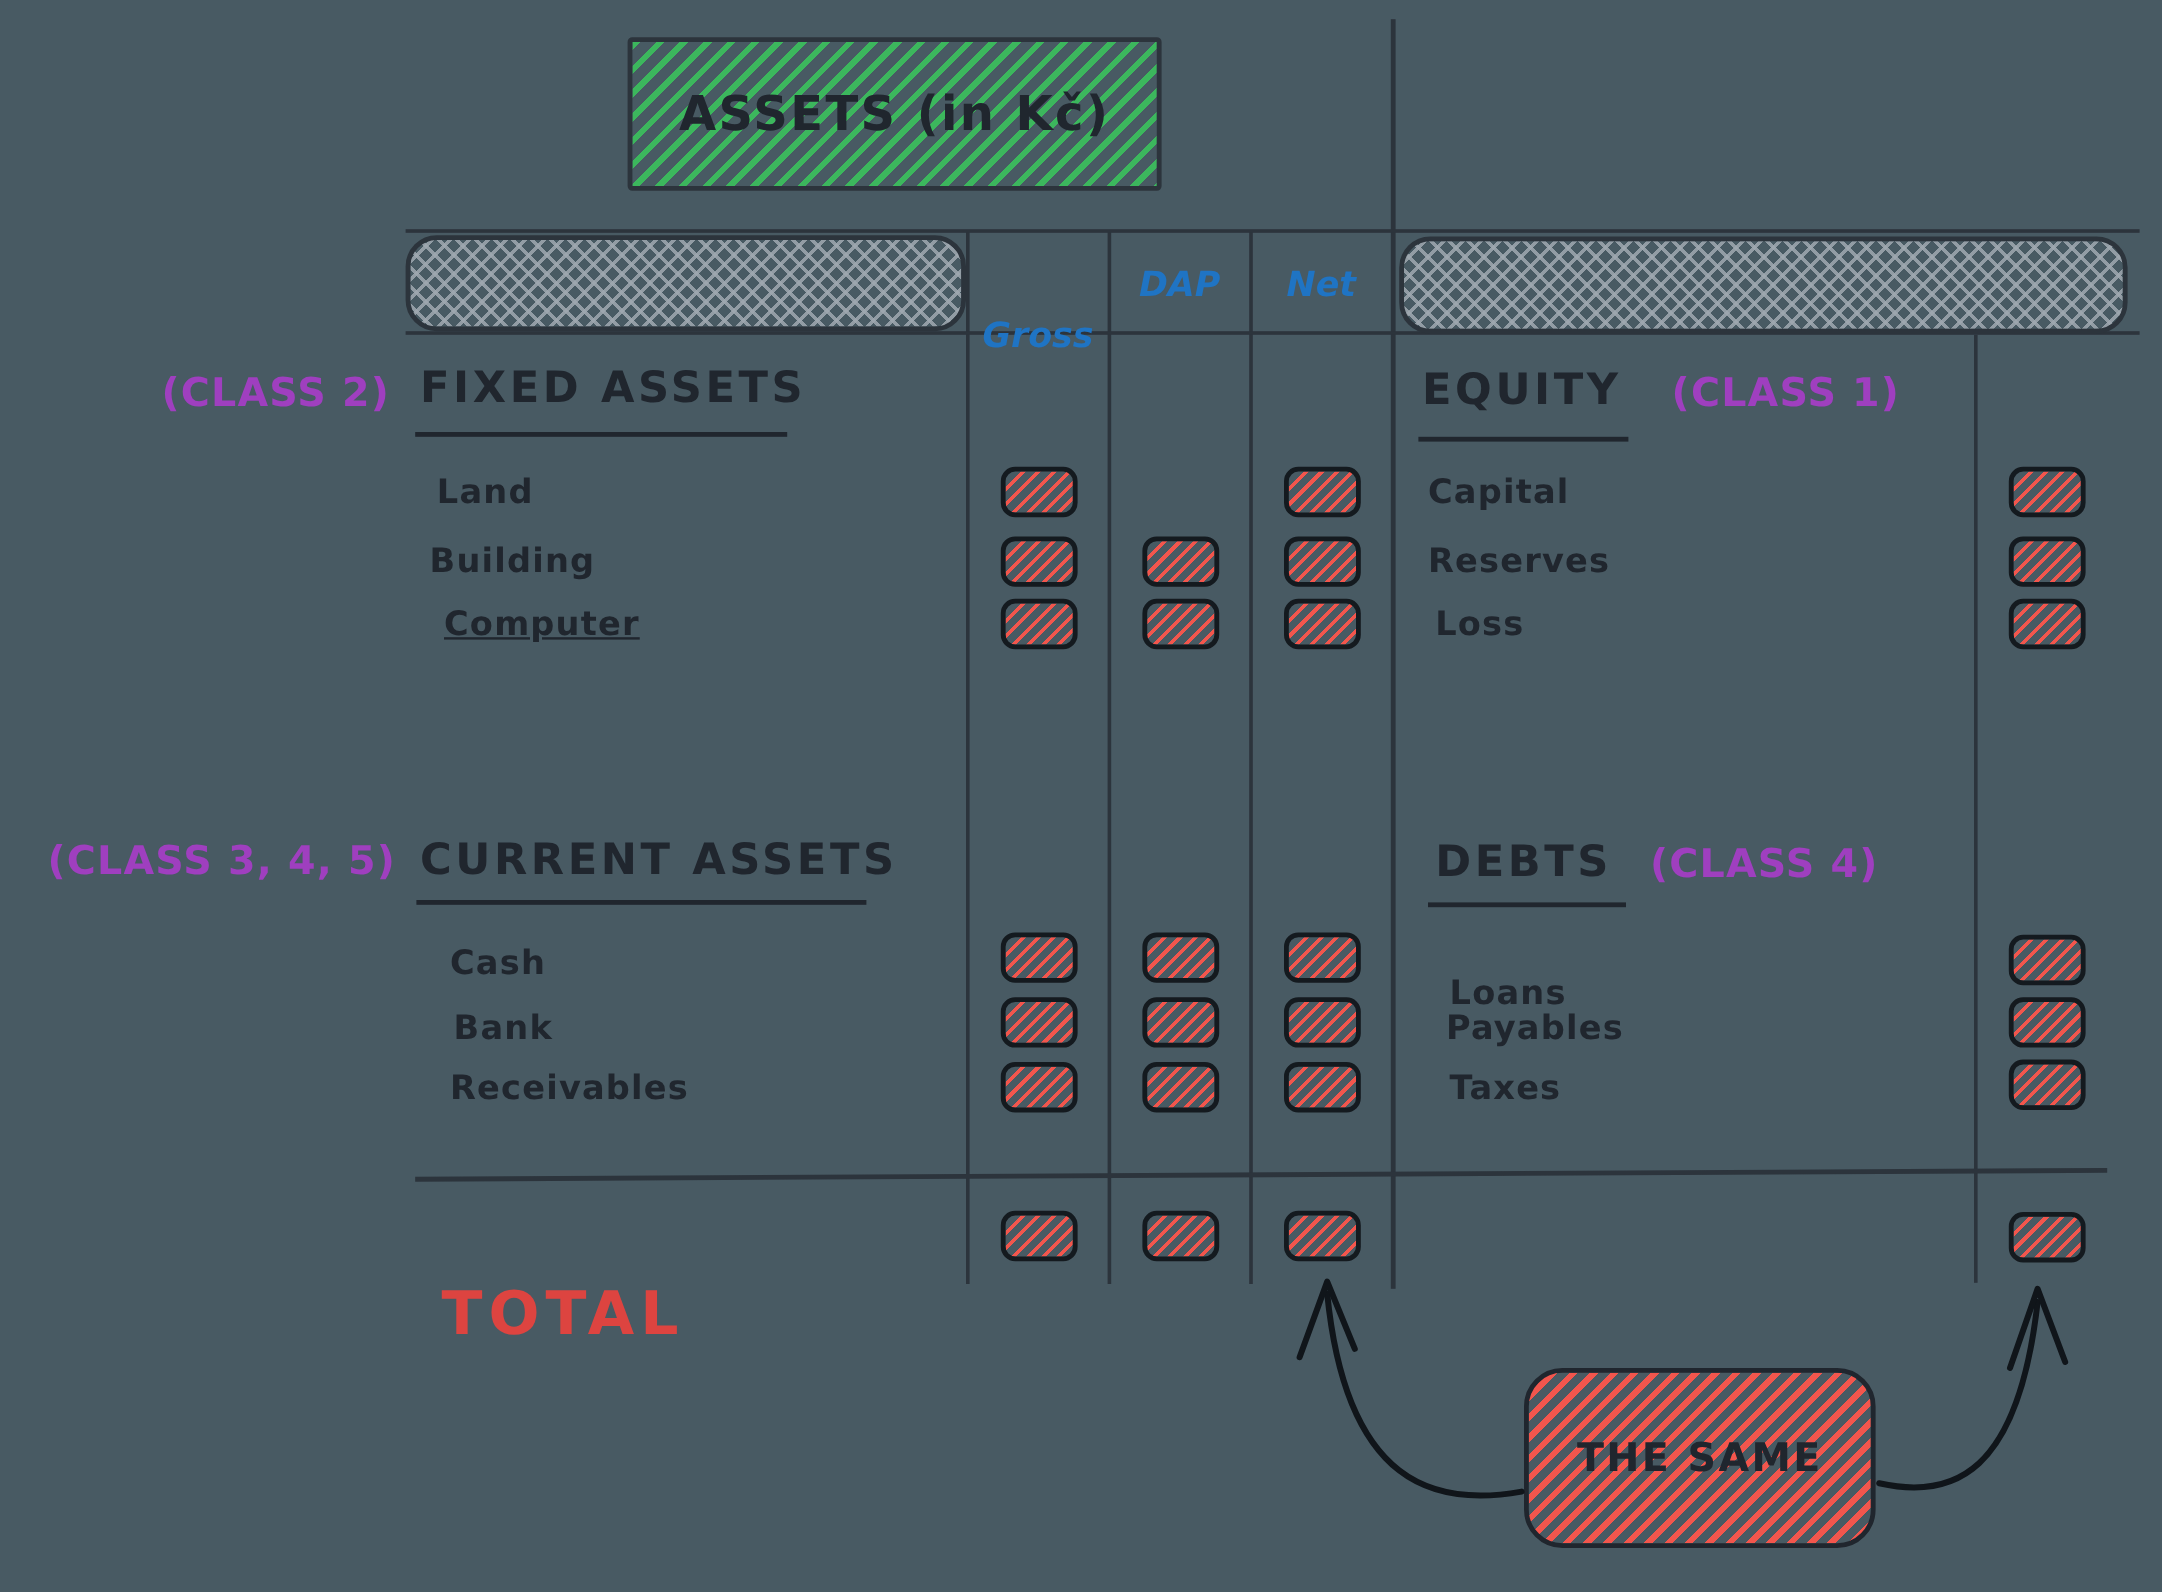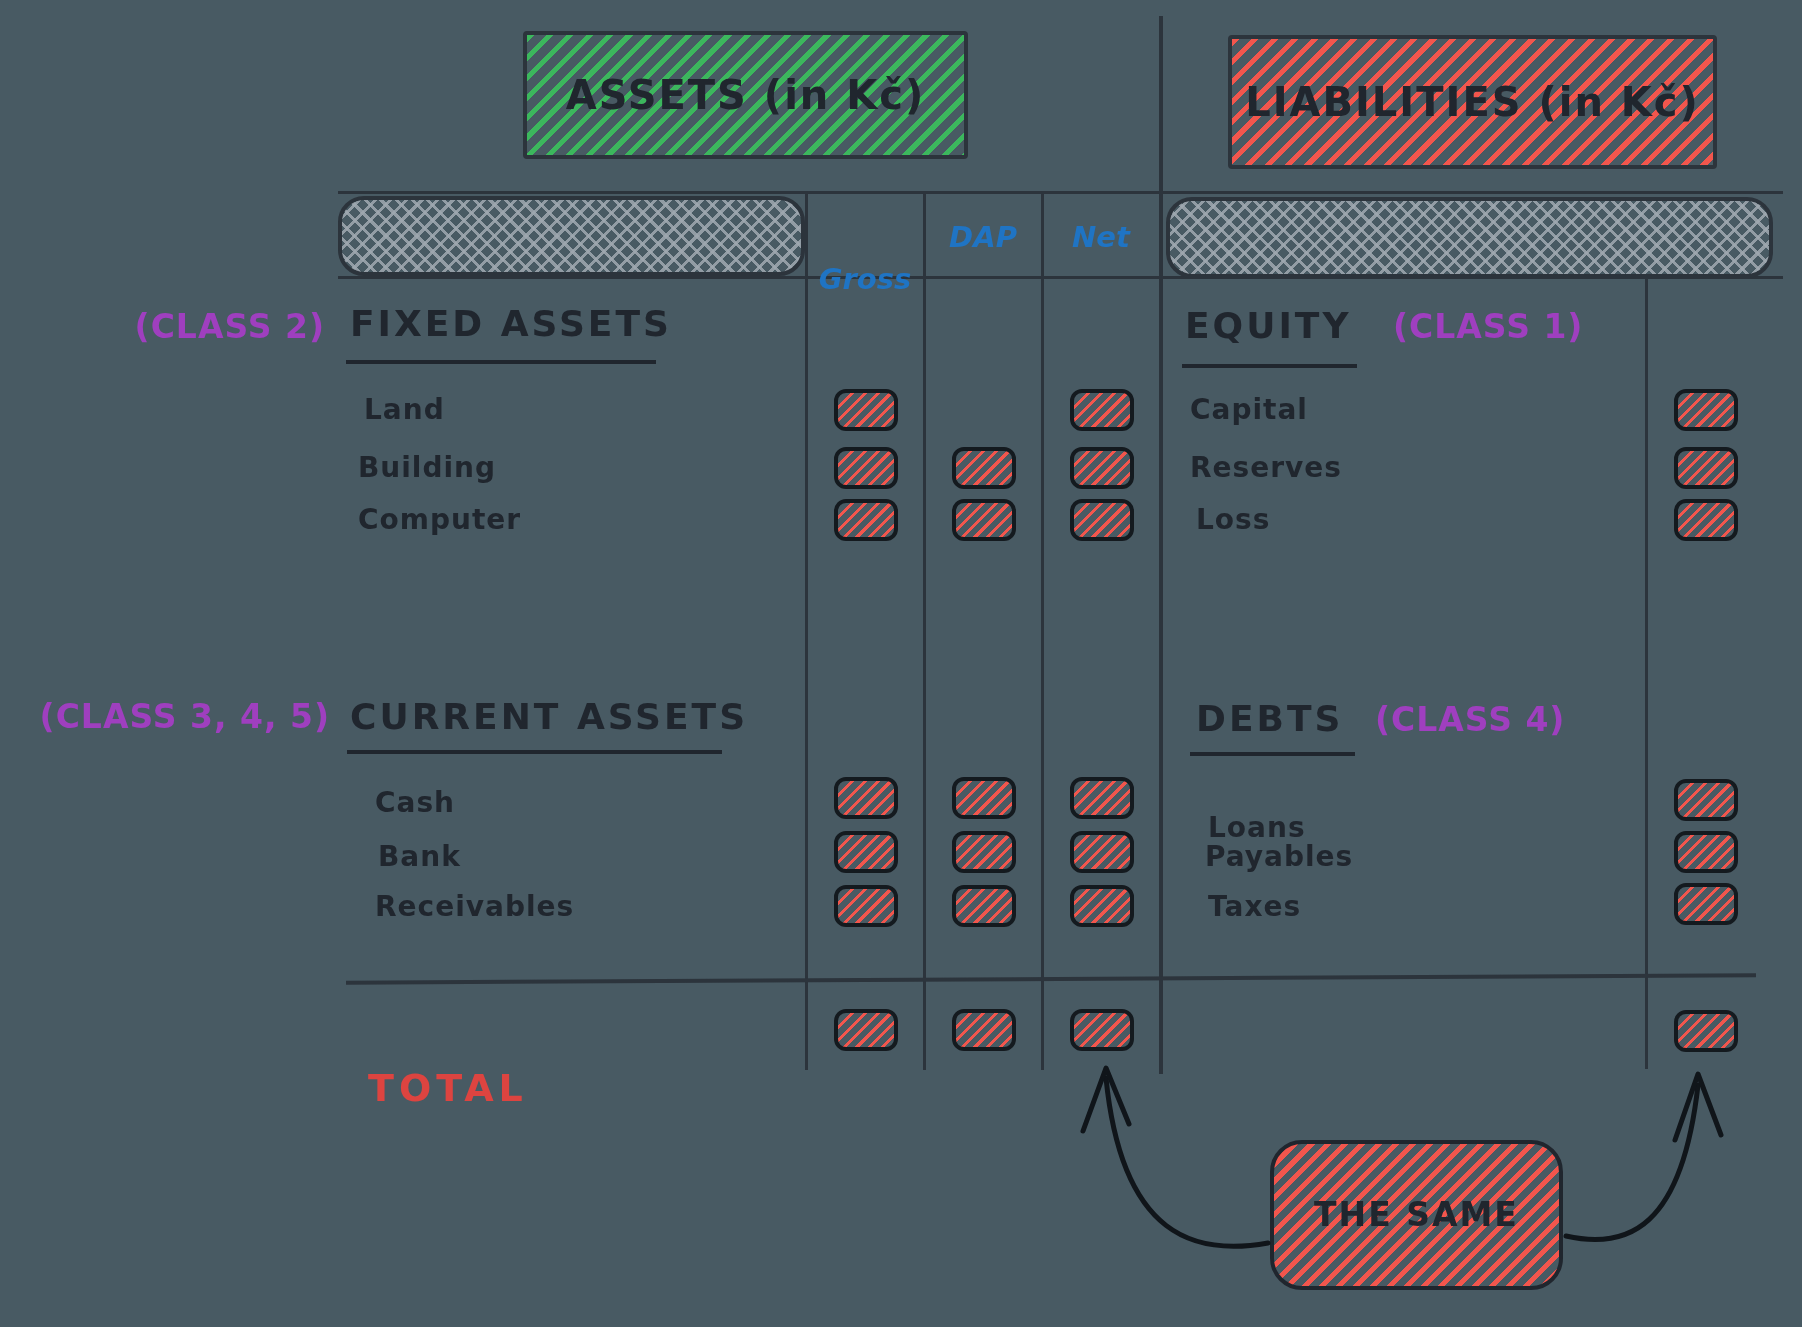--- a/index.html
+++ b/index.html
@@ -22,21 +22,21 @@
       repeating-linear-gradient(135deg, rgba(159,168,176,.85) 0 3px, transparent 3px 11px);}
   .colhead{position:absolute;width:118px;height:36px;text-align:center;
     color:var(--blue);font-size:29px;font-weight:bold;font-style:italic;}
   .classlab{position:absolute;color:var(--purple);font-size:33px;font-weight:bold;letter-spacing:1px;}
   .sectitle{position:absolute;color:var(--ink);font-size:36px;font-weight:bold;letter-spacing:3px;}
   .underline{position:absolute;height:4px;background:var(--ink);}
   .itemlab{position:absolute;height:36px;line-height:36px;color:var(--ink);
     font-size:28px;font-weight:600;letter-spacing:1px;}
   .vbox{position:absolute;width:64px;height:42px;border:4px solid #141a1f;border-radius:12px;
     background:repeating-linear-gradient(135deg, var(--red) 0 3px, transparent 3px 9px);}
-  .totallab{position:absolute;color:var(--total_red);font-size:38px;font-weight:bold;letter-spacing:5px;}
+  .totallab{position:absolute;color:var(--total_red);font-size:50px;font-weight:bold;letter-spacing:5px;}
   .notebox{position:absolute;border:4px solid var(--ink);border-radius:32px;
     background:repeating-linear-gradient(135deg, var(--red) 0 5px, transparent 5px 12px);
     display:flex;flex-direction:column;align-items:center;justify-content:center;
     color:var(--ink);font-size:33px;font-weight:bold;letter-spacing:2px;line-height:46px;}
   svg.arrows{position:absolute;left:0;top:0;}
 </style>
 </head>
 <body>
 
 <div class="canvas">
@@ -46,37 +46,34 @@
   <div class="vline" style="left:1041px;top:193px;width:3px;height:877px;"></div>
   <div class="vline" style="left:1159px;top:16px;width:4px;height:1058px;"></div>
   <div class="vline" style="left:1645px;top:279px;width:3px;height:790px;"></div>
   <div class="hline" style="left:338px;top:191px;width:1445px;height:3px;"></div>
   <div class="hline" style="left:338px;top:276px;width:1445px;height:3px;"></div>
   <div class="hline" style="left:346px;top:977px;width:1410px;height:4px;transform:rotate(-0.3deg);"></div>
 
   <div class="header-box green" style="left:523px;top:31px;width:445px;height:128px;">
     <span>ASSETS (in Kč)</span>
   </div>
-  <div class="header-box redbox" style="left:1228px;top:35px;width:489px;height:134px;">
-    <span>LIABILITIES (in Kč)</span>
-  </div>
 
   <div class="graybar" style="left:338px;top:196px;width:467px;height:80px;"></div>
   <div class="graybar" style="left:1166px;top:197px;width:607px;height:81px;"></div>
 
   <div class="colhead" style="left:806px;top:220px;margin-top:42px;">Gross</div>
   <div class="colhead" style="left:924px;top:220px;">DAP</div>
   <div class="colhead" style="left:1042px;top:220px;">Net</div>
 
   <div class="classlab" style="left:95px;top:307px;width:230px;text-align:right;">(CLASS 2)</div>
   <div class="sectitle" style="left:350px;top:303px;">FIXED ASSETS</div>
   <div class="underline" style="left:346px;top:360px;width:310px;"></div>
   <div class="itemlab" style="left:364px;top:392px;">Land</div>
   <div class="itemlab" style="left:358px;top:450px;">Building</div>
-  <div class="itemlab" style="left:358px;top:502px;">Computer</div>
+  <div class="itemlab" style="left:370px;top:502px;text-decoration:underline;">Computer</div>
   <div class="vbox" style="left:834px;top:389px;"></div>
   <div class="vbox" style="left:1070px;top:389px;"></div>
   <div class="vbox" style="left:834px;top:447px;"></div>
   <div class="vbox" style="left:952px;top:447px;"></div>
   <div class="vbox" style="left:1070px;top:447px;"></div>
   <div class="vbox" style="left:834px;top:499px;"></div>
   <div class="vbox" style="left:952px;top:499px;"></div>
   <div class="vbox" style="left:1070px;top:499px;"></div>
 
   <div class="sectitle" style="left:1185px;top:305px;">EQUITY</div>

